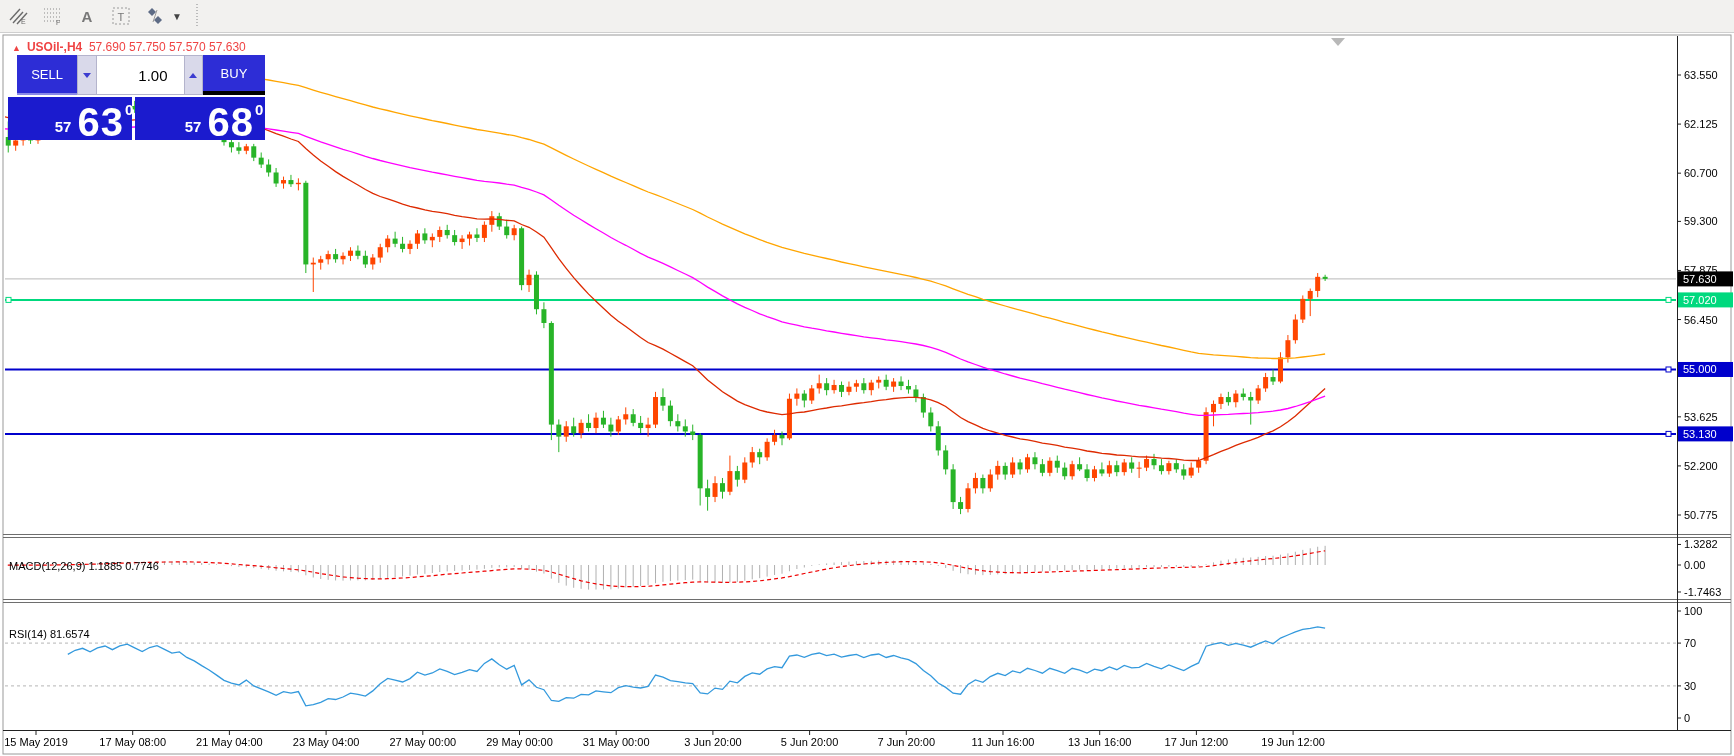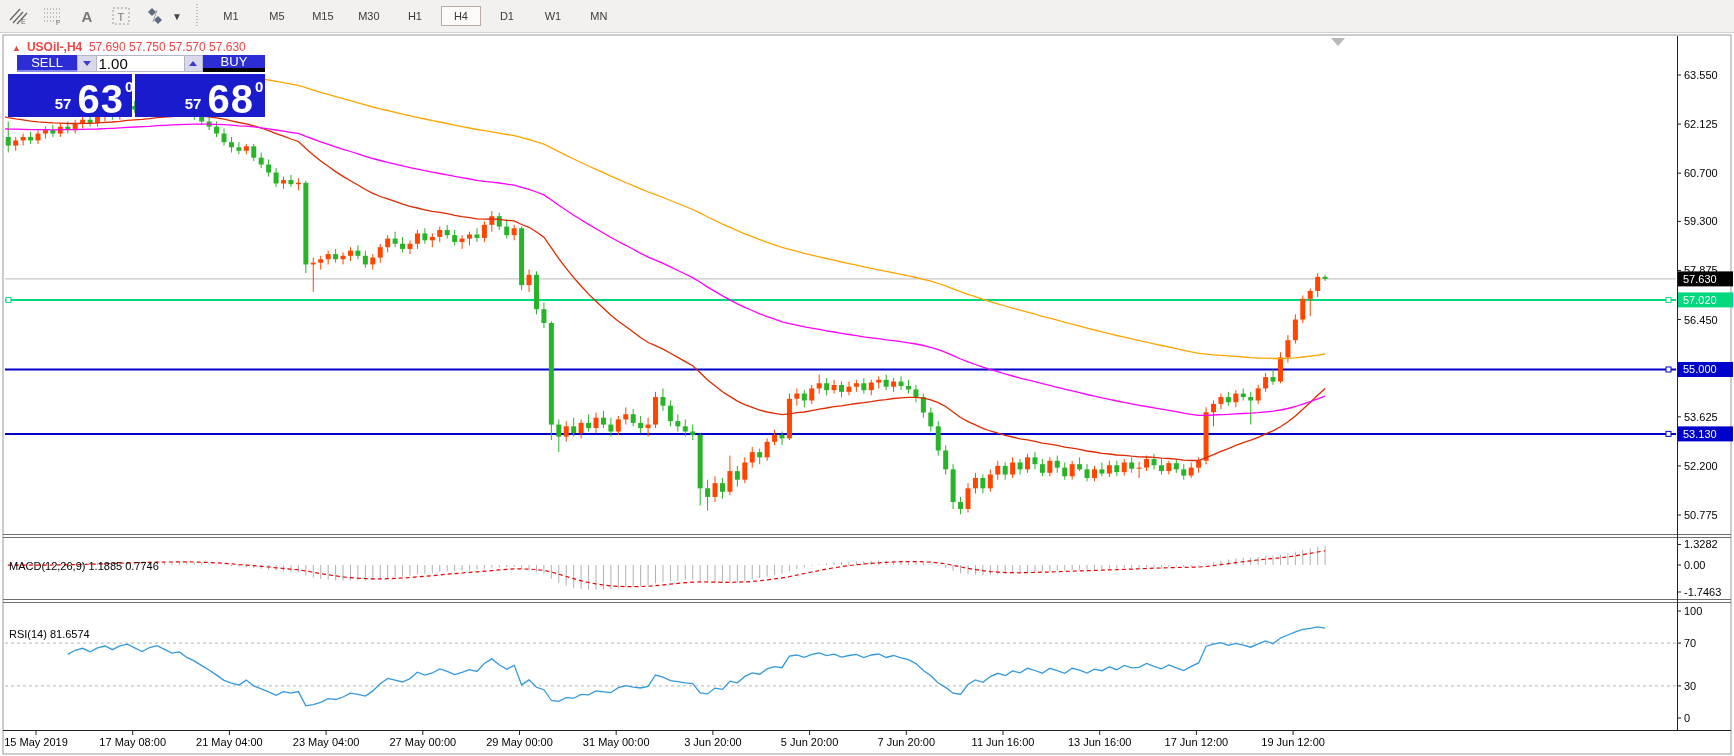--- a/index.html
+++ b/index.html
@@ -14,30 +14,30 @@
           background-size:2px 100%;background-repeat:repeat-y;background-position:2px 0;}
   .tf-btn{min-width:24px;padding:3px 7px;margin:0 3px;font-size:11px;color:#3a3a3a;text-align:center;
           border:1px solid transparent;cursor:pointer;}
   .tf-btn.active{background:#fcfbfa;border:1px solid #b8aca4;}
   
   #symline{position:absolute;left:12px;top:40px;font-size:12px;color:#ef4444;z-index:5;}
   #symline .arr{font-size:9px;margin-right:6px;}
   #symline b{font-weight:bold;}
   
   #tradepanel{position:absolute;left:8px;top:55px;width:257px;z-index:6;}
-  #tp-row1{display:flex;height:17px;margin-left:9px;}
+  #tp-row1{display:flex;height:40px;margin-left:9px;}
   .tp-btn{background:#2d2dd6;color:#fff;font-size:13px;display:flex;align-items:center;justify-content:center;cursor:pointer;}
   #sell-btn{width:62px;border-bottom:2px solid #8a8ae8;}
   #buy-btn{width:64px;border-bottom:4px solid #000000;}
   .spin{width:20px;background:#d9d9ea;border:1px solid #b4b4cc;box-sizing:border-box;display:flex;
         align-items:center;justify-content:center;cursor:pointer;}
   .spin .tri-dn{width:0;height:0;border-left:4px solid transparent;border-right:4px solid transparent;border-top:5px solid #3c3cd0;}
   .spin .tri-up{width:0;height:0;border-left:4px solid transparent;border-right:4px solid transparent;border-bottom:5px solid #3c3cd0;}
   #vol-input{width:87px;border:1px solid #b4b4cc;border-left:none;border-right:none;box-sizing:border-box;
-             font-size:15px;padding-right:16px;font-family:"Liberation Sans",sans-serif;}
+             font-size:15px;text-align:right;padding-right:16px;font-family:"Liberation Sans",sans-serif;}
   #tp-row2{display:flex;margin-top:2px;height:43px;}
   .quote-box{background:#1b1bce;color:#fff;display:flex;align-items:flex-end;justify-content:center;cursor:pointer;}
   #sell-quote{width:124px;margin-right:3px;}
   #buy-quote{width:130px;}
   .q-small{font-size:15px;font-weight:bold;margin-bottom:5px;margin-left:48px;}
   .q-big{font-size:40px;font-weight:bold;line-height:0.82;letter-spacing:1px;margin:0 1px 1px 6px;}
   .q-sup{font-size:15px;font-weight:bold;align-self:flex-start;margin-top:4px;}
   
   .ind-label{position:absolute;left:9px;font-size:11px;color:#000;z-index:5;}
   #chart-svg{position:absolute;left:0;top:0;}
@@ -80,31 +80,20 @@
     </div>
     <div class="tool">
       <svg width="22" height="20" viewBox="0 0 22 20">
         <path d="M8 2 L12 6 L8 10 L4 6 Z" fill="#5d6b85"></path>
         <path d="M14 10 L18 14 L14 18 L10 14 Z" fill="#5d6b85"></path>
         <line x1="13" y1="4" x2="9" y2="16" stroke="#9a9a9a" stroke-width="1"></line>
       </svg>
     </div>
     <span class="tb-caret">▼</span>
     <div class="tb-sep"></div>
-    <div id="tf-group" style="display: flex;">
-        <div class="tf-btn">M1</div>
-        <div class="tf-btn">M5</div>
-        <div class="tf-btn">M15</div>
-        <div class="tf-btn">M30</div>
-        <div class="tf-btn">H1</div>
-        <div class="tf-btn active">H4</div>
-        <div class="tf-btn">D1</div>
-        <div class="tf-btn">W1</div>
-        <div class="tf-btn">MN</div>
-      </div>
   </div>
 
   <div id="symline">
     <span class="arr">▲</span><b>USOil-,H4</b>&nbsp;&nbsp;<span>57.690 57.750 57.570 57.630</span>
   </div>
 
   <div id="tradepanel">
     <div id="tp-row1">
       <div id="sell-btn" class="tp-btn">SELL</div>
       <div class="spin">

